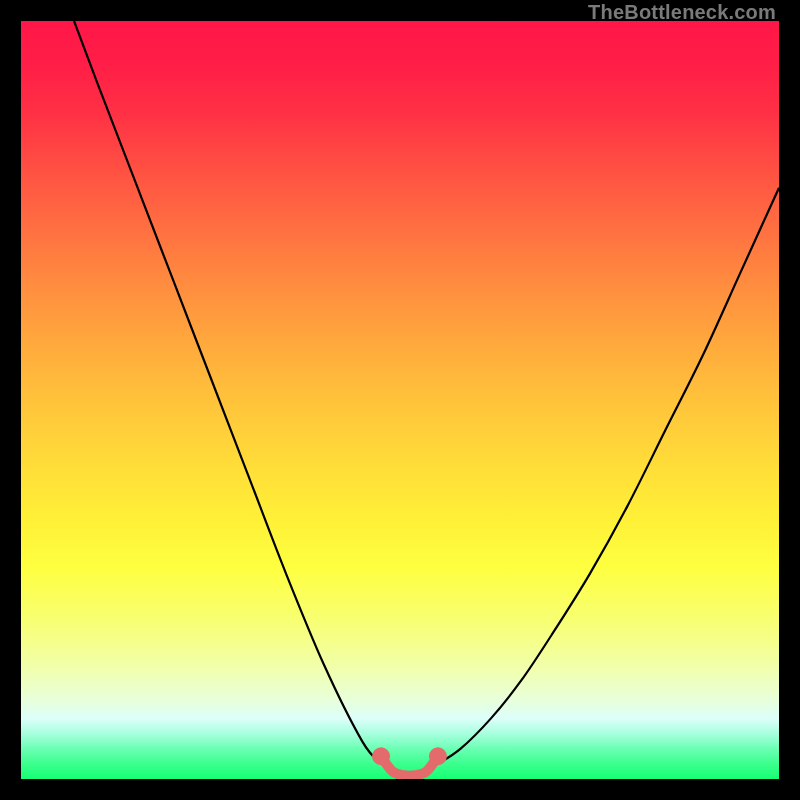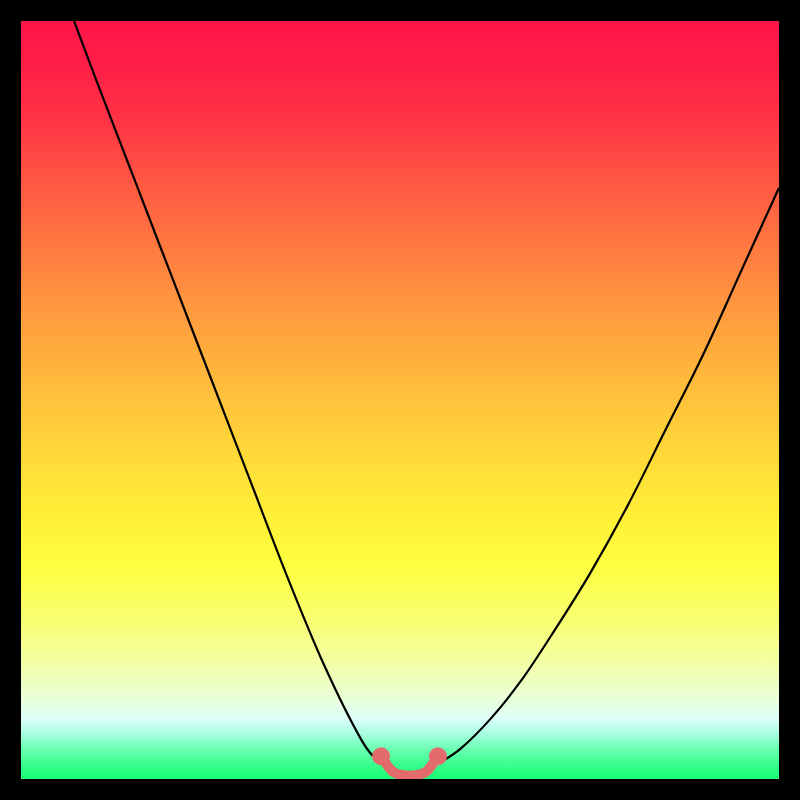--- a/index.html
+++ b/index.html
@@ -87,13 +87,14 @@
       <g>
         <path id="right-curve-path" fill="none" stroke="#000" stroke-width="2.2" d="M 416.90000000000003 742.84 C 420.69000000000005 740.3133333333334 430.7966666666667 735.26 439.64 727.68 C 448.4833333333333 720.0999999999999 459.8533333333333 708.73 469.96 697.36 C 480.06666666666666 685.99 490.17333333333335 673.3566666666667 500.28000000000003 659.46 C 510.3866666666667 645.5633333333334 519.23 631.6666666666667 530.6 613.98 C 541.97 596.2933333333333 555.8666666666667 574.8166666666666 568.5 553.3399999999999 C 581.1333333333333 531.8633333333332 593.7666666666667 509.12333333333333 606.4 485.12 C 619.0333333333333 461.1166666666667 631.6666666666666 434.58666666666664 644.3 409.32 C 656.9333333333333 384.05333333333334 669.5666666666667 360.04999999999995 682.2 333.52 C 694.8333333333334 306.99 707.4666666666667 277.93333333333334 720.1 250.14 C 732.7333333333333 222.34666666666666 751.6833333333334 180.65666666666667 758 166.76"></path>
       </g>
       <g>
         <path id="marker-path" fill="none" stroke="#e46b6b" stroke-width="10" stroke-linecap="round" stroke-linejoin="round" d="M 360.05 735.26 C 361.945 737.7866666666666 367.63 747.2616666666667 371.42 750.42 C 375.21000000000004 753.5783333333333 379 753.5783333333334 382.79 754.21 C 386.58000000000004 754.8416666666667 390.37 754.8416666666667 394.16 754.21 C 397.95000000000005 753.5783333333334 401.74 753.5783333333333 405.53000000000003 750.42 C 409.32000000000005 747.2616666666667 415.00500000000005 737.7866666666666 416.90000000000003 735.26"></path>
         <circle id="marker-dot-left" r="9" fill="#e46b6b" cx="360.05" cy="735.26"></circle>
         <circle id="marker-dot-right" r="9" fill="#e46b6b" cx="416.90000000000003" cy="735.26"></circle>
       </g>
     </svg>
   </div>
+  <div class="watermark">TheBottleneck.com</div>
 </div>
 
 </body></html>

